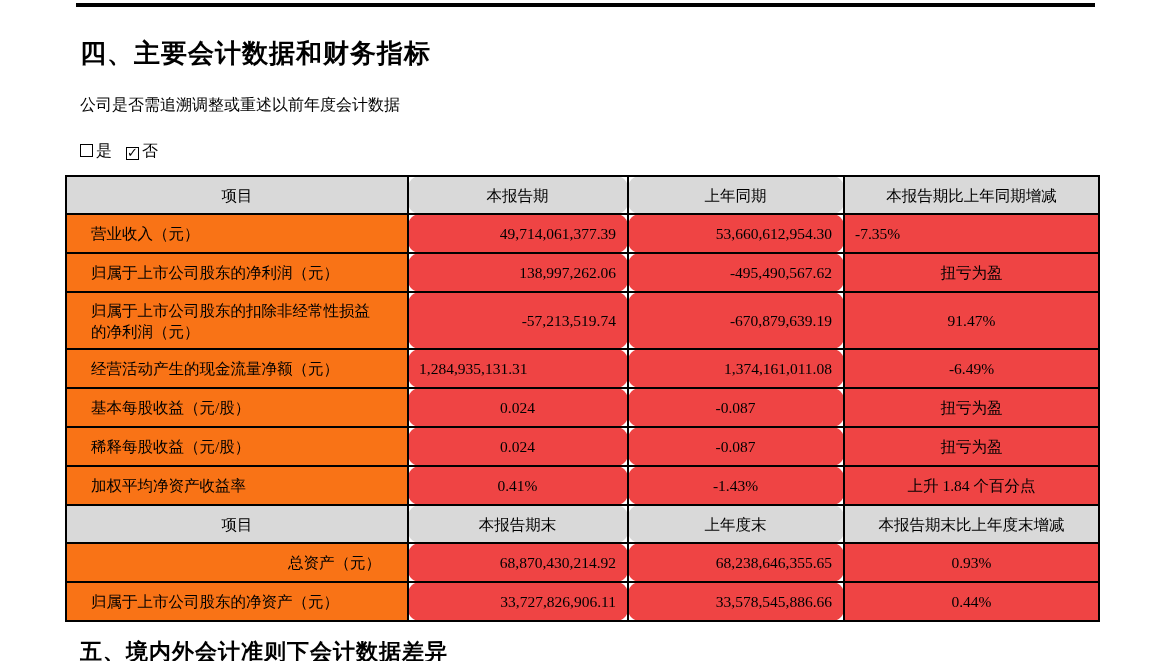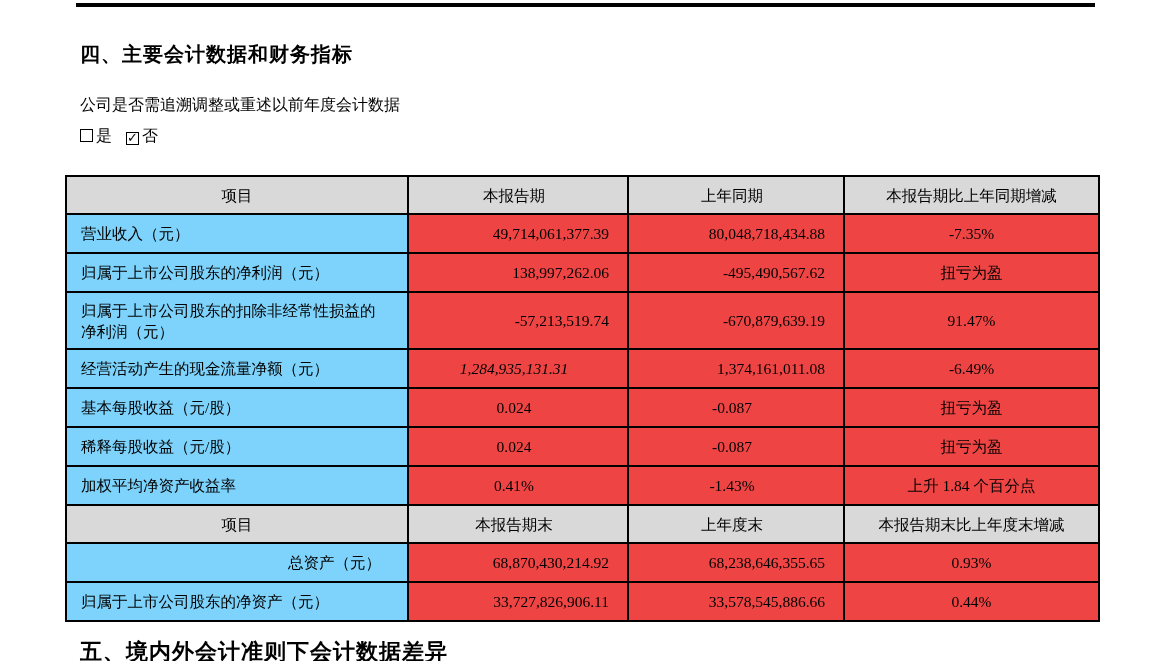--- a/index.html
+++ b/index.html
@@ -21,38 +21,38 @@
     left: 76px;
     top: 3px;
     width: 1019px;
     height: 4px;
     background: #000000;
   }
   .section-title {
     position: absolute;
     left: 80px;
     top: 40px;
-    font-size: 20px;
+    font-size: 26px;
     font-weight: bold;
     line-height: 28px;
     letter-spacing: 1px;
     white-space: nowrap;
   }
   .question-line {
     position: absolute;
     left: 80px;
     top: 94px;
     font-size: 16px;
     line-height: 22px;
     white-space: nowrap;
   }
   .checkbox-line {
     position: absolute;
     left: 80px;
-    top: 125px;
+    top: 140px;
     font-size: 16px;
     line-height: 22px;
     white-space: nowrap;
   }
   .cb { margin-right: 10px; }
   .cb .box {
     display: inline-block;
     width: 13px;
     height: 13px;
     border: 1.5px solid #000;
@@ -81,26 +81,26 @@
     overflow: hidden;
   }
   table.fin tr.hdr td {
     background: #d9d9d9;
     text-align: center;
     height: 32px;
   }
   table.fin tr.data td { height: 33px; background: #ef4444; }
   table.fin tr.tall td { height: 51px; }
   table.fin tr.data td.col0 {
-    background: #7dd3fc;
+    background: #f97316;
     text-align: left;
-    padding-left: 14px;
+    padding-left: 24px;
     padding-right: 26px;
   }
-  table.fin td.col1, table.fin td.col2 { padding-right: 18px; }
+  table.fin td.col1, table.fin td.col2 { padding-right: 11px; border-radius: 12px; }
   .section-title-bottom {
     position: absolute;
     left: 80px;
     top: 638px;
     font-size: 22px;
     font-weight: bold;
     line-height: 28px;
     letter-spacing: 1px;
     white-space: nowrap;
   }
@@ -131,38 +131,38 @@
     <tbody>
         <tr class="hdr">
           <td class="col0" style="text-align: center;">项目</td>
           <td class="col1" style="text-align: center;">本报告期</td>
           <td class="col2" style="text-align: center;">上年同期</td>
           <td class="col3" style="text-align: center;">本报告期比上年同期增减</td>
         </tr>
         <tr class="data">
           <td class="col0" style="text-align: left;">营业收入（元）</td>
           <td class="col1" style="text-align: right;">49,714,061,377.39</td>
-          <td class="col2" style="text-align: right;">80,048,718,434.88</td>
-          <td class="col3" style="text-align: center;">-7.35%</td>
+          <td class="col2" style="text-align: right;">53,660,612,954.30</td>
+          <td class="col3" style="">-7.35%</td>
         </tr>
         <tr class="data">
           <td class="col0" style="text-align: left;">归属于上市公司股东的净利润（元）</td>
           <td class="col1" style="text-align: right;">138,997,262.06</td>
           <td class="col2" style="text-align: right;">-495,490,567.62</td>
           <td class="col3" style="text-align: center;">扭亏为盈</td>
         </tr>
         <tr class="data tall">
           <td class="col0" style="text-align: left;">归属于上市公司股东的扣除非经常性损益的净利润（元）</td>
           <td class="col1" style="text-align: right;">-57,213,519.74</td>
           <td class="col2" style="text-align: right;">-670,879,639.19</td>
           <td class="col3" style="text-align: center;">91.47%</td>
         </tr>
         <tr class="data">
           <td class="col0" style="text-align: left;">经营活动产生的现金流量净额（元）</td>
-          <td class="col1" style="text-align: center; font-style: italic;">1,284,935,131.31</td>
+          <td class="col1" style="text-align: left;">1,284,935,131.31</td>
           <td class="col2" style="text-align: right;">1,374,161,011.08</td>
           <td class="col3" style="text-align: center;">-6.49%</td>
         </tr>
         <tr class="data">
           <td class="col0" style="text-align: left;">基本每股收益（元/股）</td>
           <td class="col1" style="text-align: center;">0.024</td>
           <td class="col2" style="text-align: center;">-0.087</td>
           <td class="col3" style="text-align: center;">扭亏为盈</td>
         </tr>
         <tr class="data">

